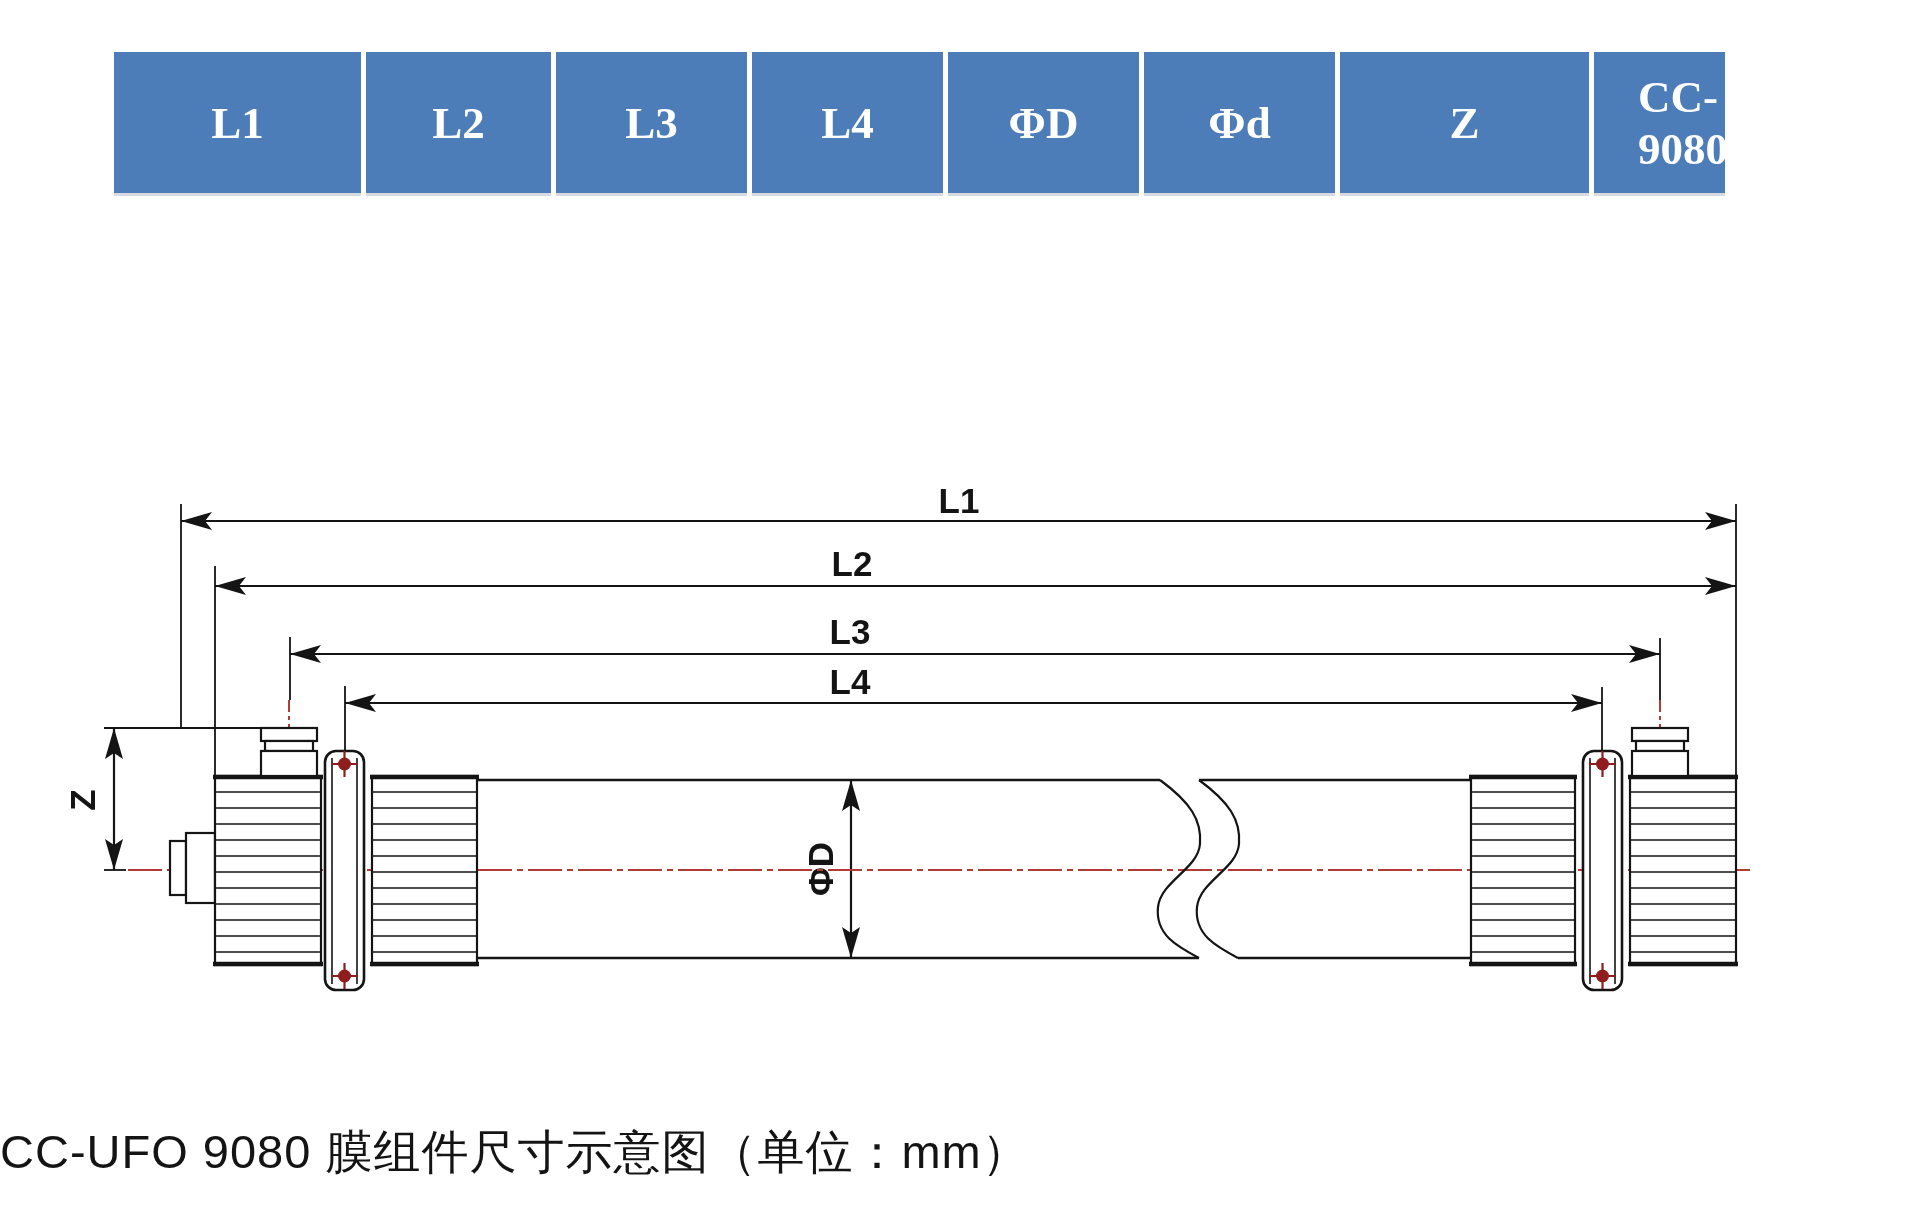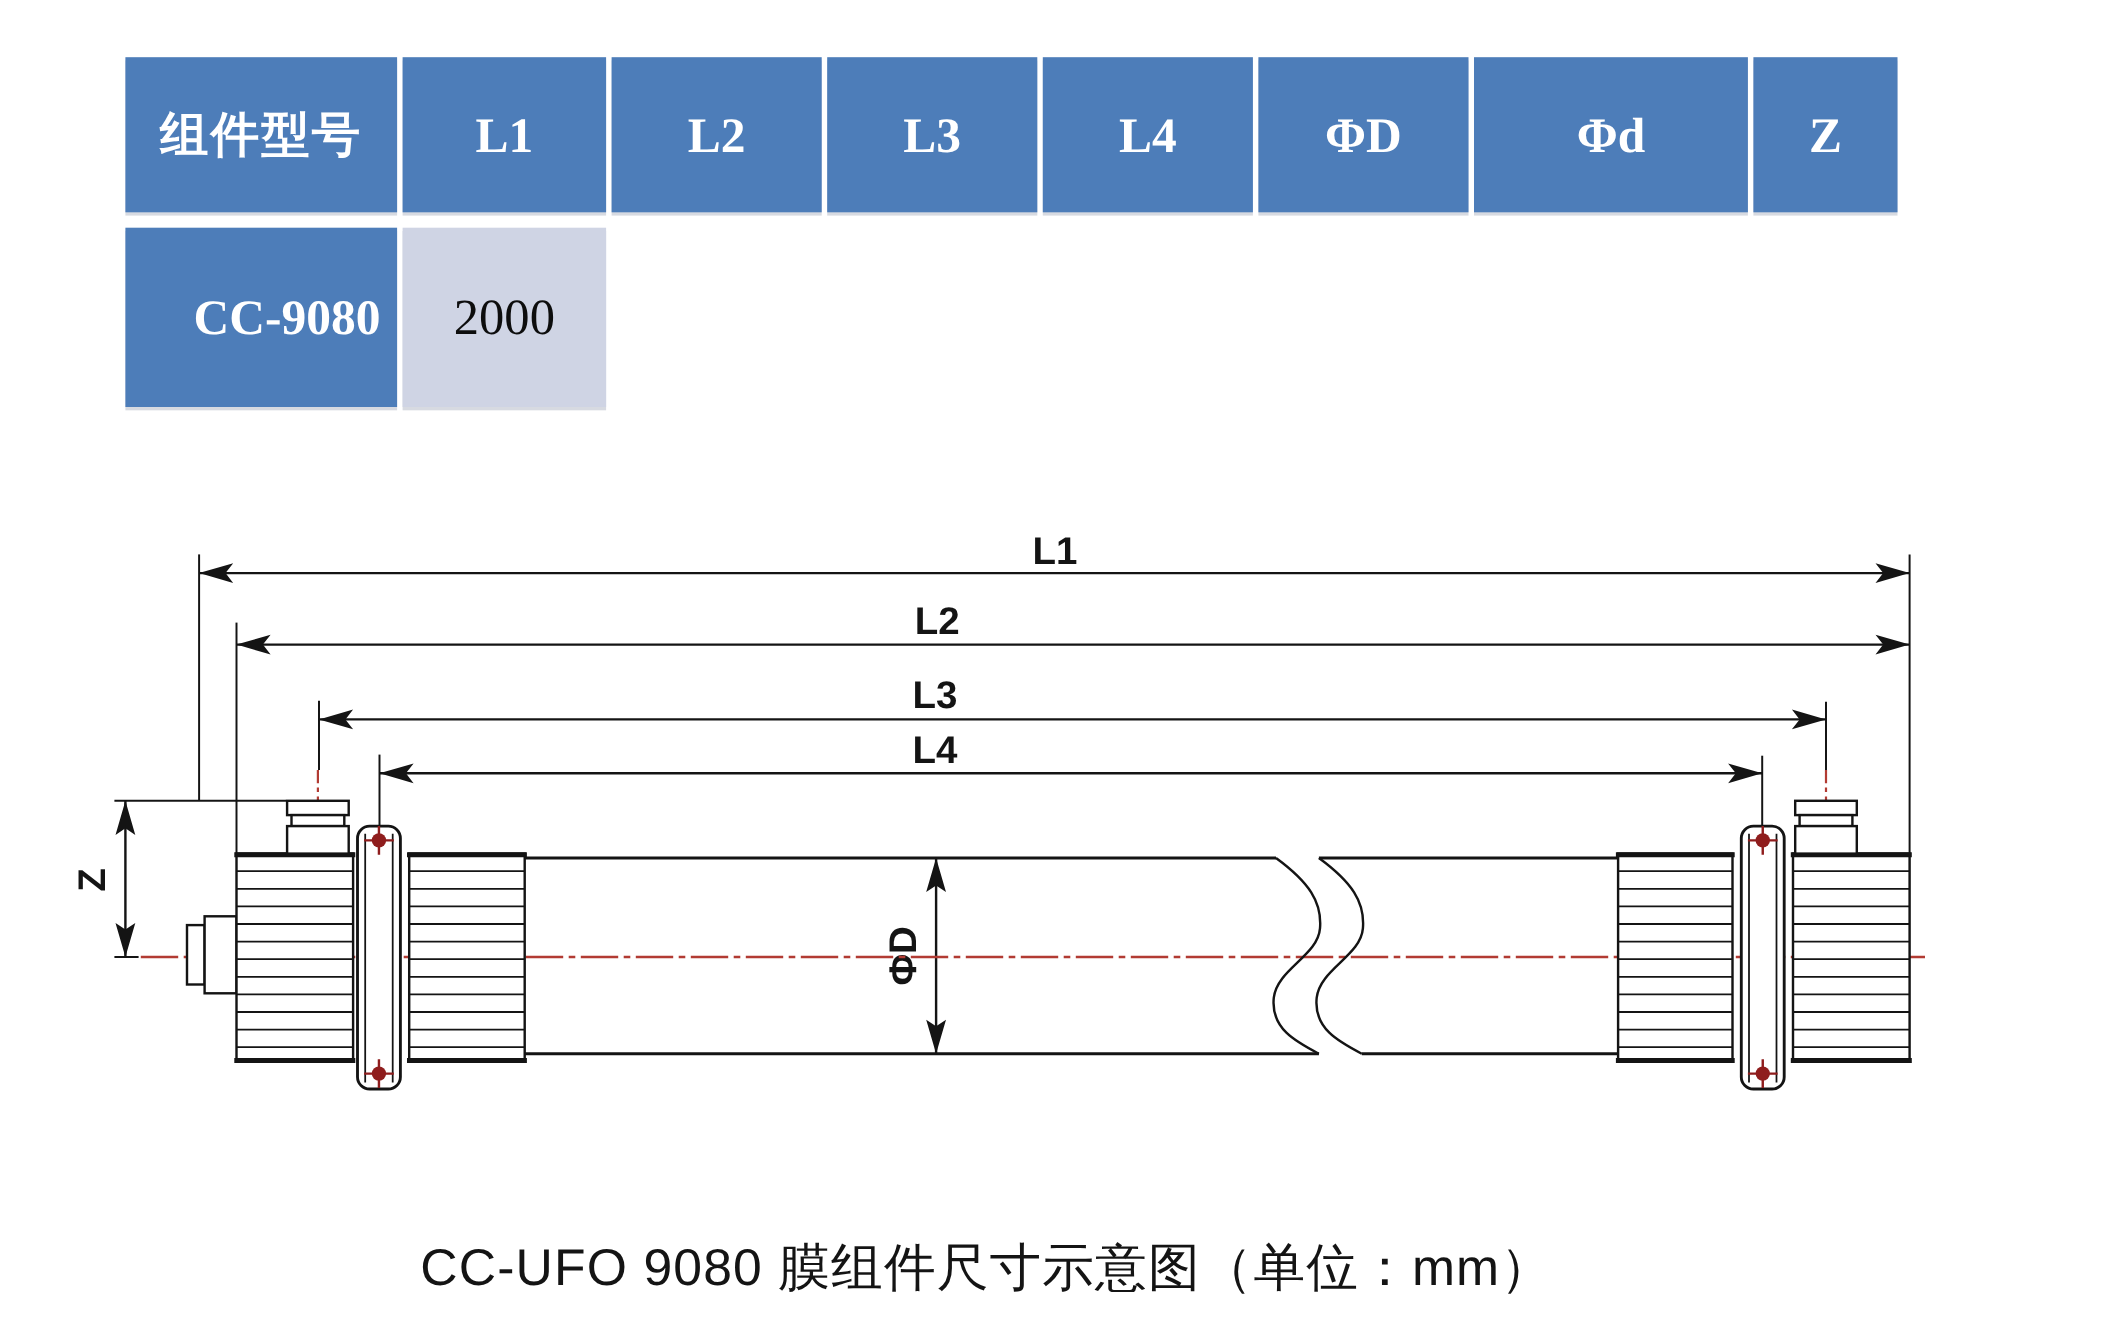--- a/index.html
+++ b/index.html
@@ -33,41 +33,39 @@
   .redline{stroke:var(--centerline_red,#b23b33);stroke-width:2.2;fill:none;
            stroke-dasharray:34 5 6 5;}
   .redline-s{stroke:var(--centerline_red,#b23b33);stroke-width:2;fill:none;
            stroke-dasharray:12 4 4 4;}
   .bolt-c{fill:var(--bolt_red,#8f1d1d);stroke:none;}
   .bolt-x{stroke:var(--bolt_red,#8f1d1d);stroke-width:2.2;fill:none;}
   .dimlabel{font-family:"Liberation Sans","DejaVu Sans",sans-serif;
             font-weight:700;font-size:35px;fill:var(--line,#141414);}
 
   
-  .caption{position:absolute;left:0;top:1121px;width:1794px;text-align:center;
+  .caption{position:absolute;left:0;top:1121px;width:1794px;
            font-family:"Liberation Sans","DejaVu Sans",sans-serif;
            font-size:47px;color:var(--line,#141414);letter-spacing:1px;}
 </style>
 </head>
 <body>
 
 <div class="page">
 
   <div class="spec-table">
-    <div class="cell hcell cjk">组件型号</div>
     <div class="cell hcell">L1</div>
     <div class="cell hcell">L2</div>
     <div class="cell hcell">L3</div>
     <div class="cell hcell">L4</div>
     <div class="cell hcell">ΦD</div>
     <div class="cell hcell">Φd</div>
     <div class="cell hcell">Z</div>
 
     <div class="cell mcell">CC-9080</div>
-    <div class="cell dcell">2000</div>
   </div>
 
   <svg class="diagram" viewBox="0 380 1920 700" xmlns="http://www.w3.org/2000/svg">
 
     <g>
       <path class="ln" d="M181 521 H1736"></path>
       <path class="ln" d="M215 586 H1736"></path>
       <path class="ln" d="M290 654 H1660"></path>
       <path class="ln" d="M345 703 H1602"></path>
       <polygon class="arrow" points="181,521 212,512 205,521 212,530"></polygon>

